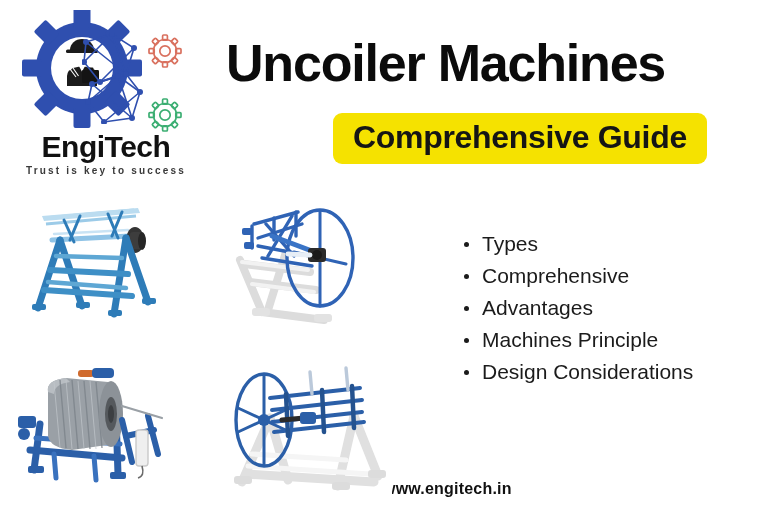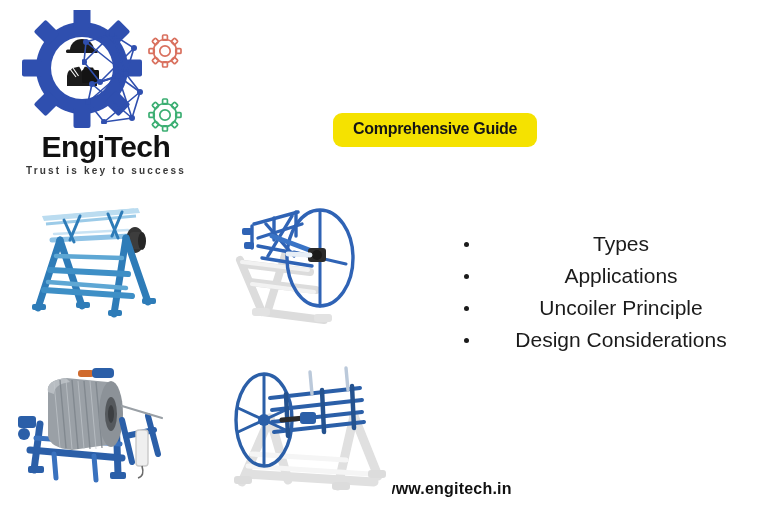--- a/index.html
+++ b/index.html
@@ -39,30 +39,30 @@
     position:absolute;left:226px;top:36px;width:520px;
     font-size:52px;font-weight:bold;color:#0b0b0b;
     letter-spacing:-1.2px;line-height:1.05;
     font-family:"Liberation Sans", sans-serif;
     white-space:nowrap;
   }
   .badge{
     position:absolute;left:333px;top:113px;
     padding:7px 20px 9px 20px;
     background:#F5E200;border-radius:9px;
-    font-size:16px;font-weight:bold;color:#151515;
+    font-size:32px;font-weight:bold;color:#151515;
     letter-spacing:-0.3px;line-height:1.1;
     font-family:"Liberation Sans", sans-serif;
     white-space:nowrap;
   }
 
   
   .bullets{
     position:absolute;left:460px;top:228px;width:300px;
-    list-style:none;margin:0;padding:0;text-align:center;
+    list-style:none;margin:0;padding:0;
   }
   .bullets li{
     position:relative;
     padding-left:22px;
     font-size:21px;color:#1b1b1b;
     line-height:32px;
     font-family:"Liberation Sans", sans-serif;
     white-space:nowrap;
   }
   .bullets li::before{
@@ -191,26 +191,28 @@
             <rect x="-2.4" y="-16" width="4.8" height="5.2" rx="1" transform="rotate(315)"></rect>
           </g>
         </g>
       </svg>
     </div>
 
     <div class="logo-word">EngiTech</div>
     <div class="logo-tagline">Trust is key to success</div>
   </div>
 
+  <div class="title">Uncoiler Machines</div>
   <div class="badge">Comprehensive Guide</div>
 
   <ul class="bullets">
     <li>Types</li>
-    <li>Applications</li>
-    <li>Uncoiler Principle</li>
+    <li>Comprehensive</li>
+    <li>Advantages</li>
+    <li>Machines Principle</li>
     <li>Design Considerations</li>
   </ul>
 
   <div class="site-url">www.engitech.in</div>
 
   <div class="photo ph-tl">
     <svg viewBox="0 0 150 134">
       <rect width="150" height="134" fill="#ffffff"></rect>
 
       <g stroke="#9CCBE8" stroke-width="3.2" fill="none">

